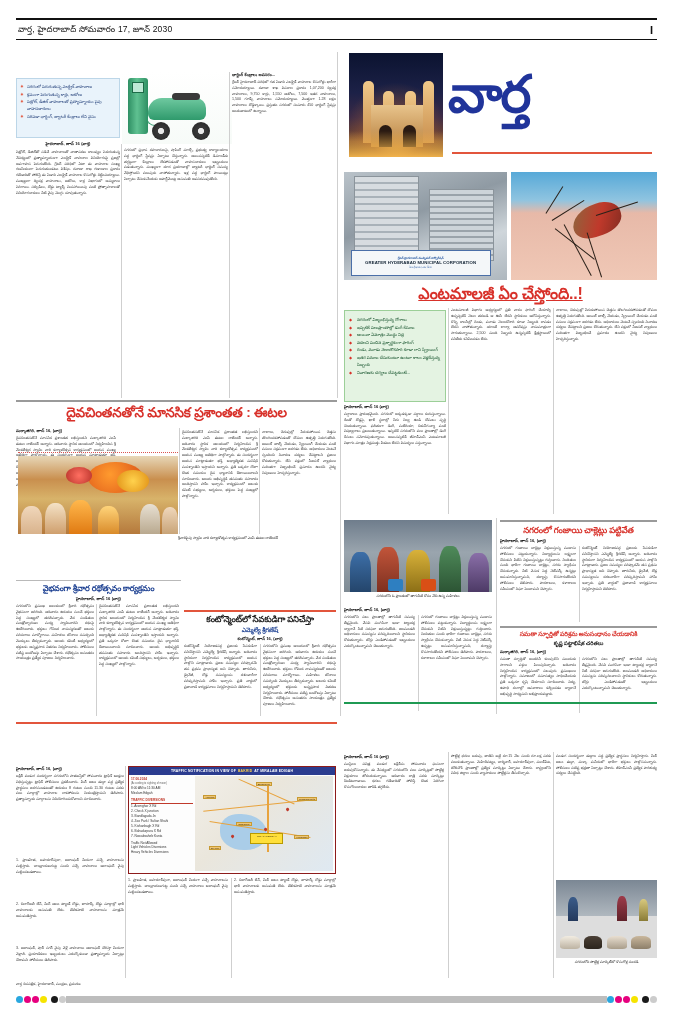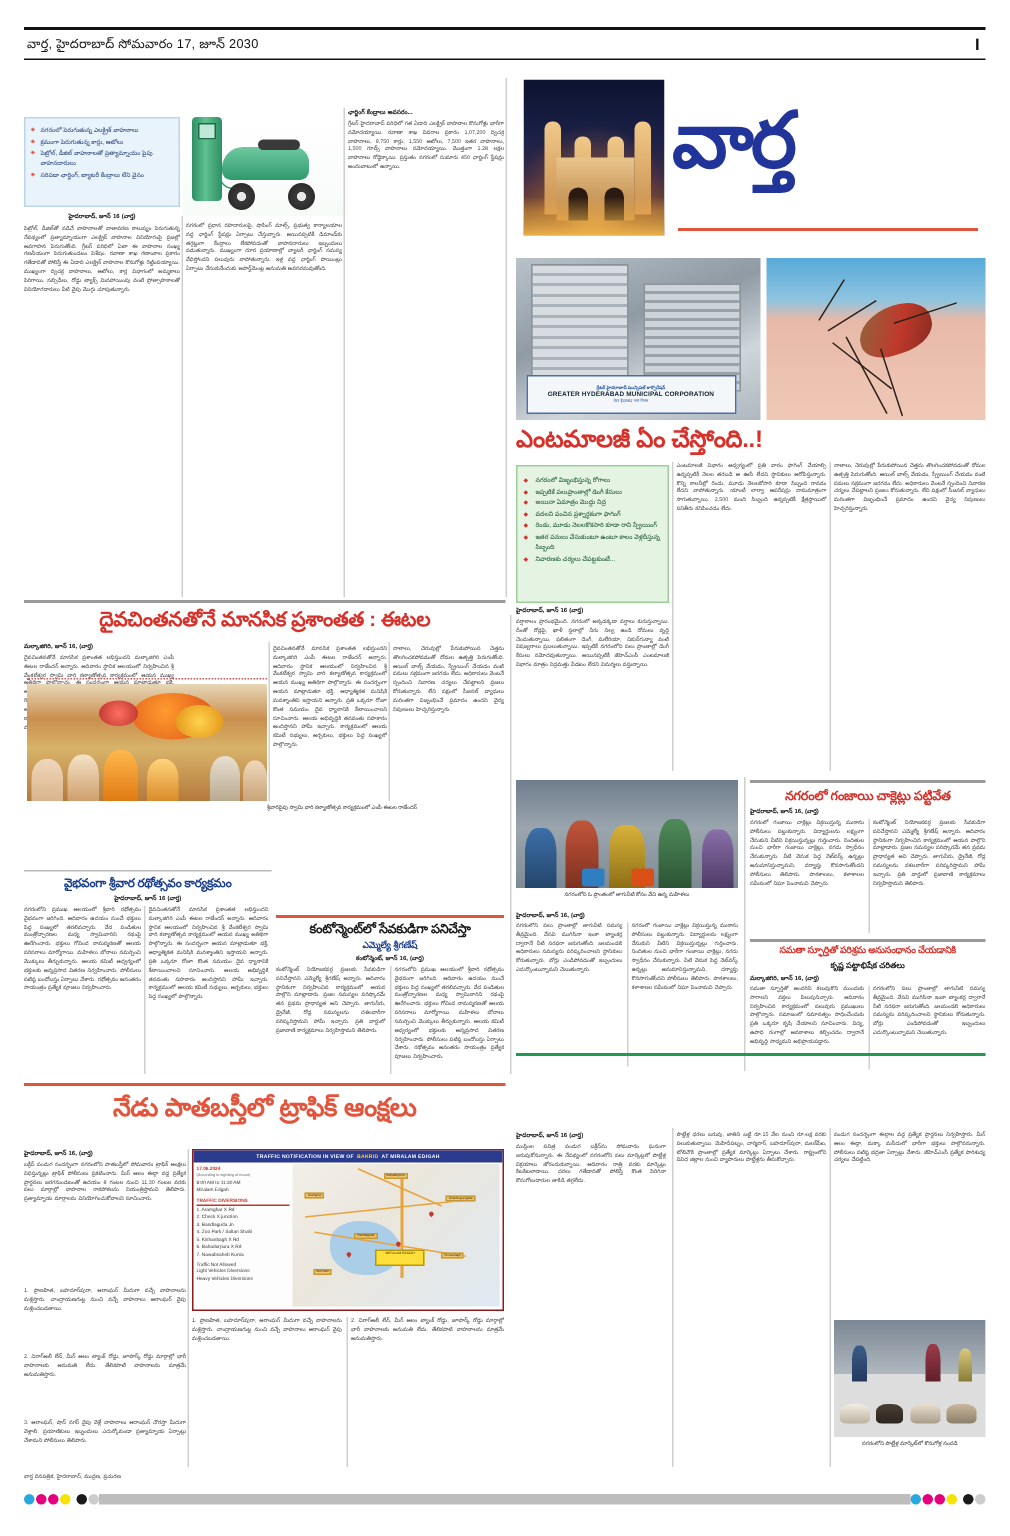--- a/index.html
+++ b/index.html
@@ -225,21 +225,21 @@
   <div class="photo ph-mosquito" style="left:511px;top:172px;width:146px;height:108px;">
     <div class="mq-body"></div>
     <div class="mq-leg" style="left:30%;top:52%;width:34%;transform:rotate(38deg)"></div>
     <div class="mq-leg" style="left:36%;top:48%;width:40%;transform:rotate(62deg)"></div>
     <div class="mq-leg" style="left:52%;top:56%;width:32%;transform:rotate(72deg)"></div>
     <div class="mq-leg" style="left:28%;top:44%;width:26%;transform:rotate(-32deg)"></div>
     <div class="mq-leg" style="left:58%;top:40%;width:30%;transform:rotate(-18deg)"></div>
     <div class="mq-leg" style="left:24%;top:38%;width:22%;transform:rotate(-58deg)"></div>
   </div>
 
-  <div class="hl hl-red" style="position:absolute;left:344px;top:286px;width:313px;font-size:16px;text-align:left;">ఎంటమాలజీ ఏం చేస్తోంది..!</div>
+  <div class="hl hl-red" style="position:absolute;left:344px;top:286px;width:313px;font-size:16px;text-align:center;text-decoration:underline;">ఎంటమాలజీ ఏం చేస్తోంది..!</div>
 
   <div class="greenbox" style="left:344px;top:310px;width:102px;height:92px;">
     <ul class="green-list">
       <li>నగరంలో విజృంభిస్తున్న రోగాలు</li>
       <li>ఇప్పటికే పలుప్రాంతాల్లో డెంగీ కేసులు</li>
       <li>అయినా ఏమాత్రం మొద్దు నిద్ర</li>
       <li>వదలని పంచిన ప్రశ్నార్థకంగా ఫాగింగ్</li>
       <li>రెండు, మూడు నెలలకొకసారి కూడా రాని స్ప్రేయింగ్</li>
       <li>ఇతర పనులు చేసుకుంటూ ఉంటూ కాలం వెళ్లదీస్తున్న సిబ్బంది</li>
       <li>నివారణకు చర్యలు చేపట్టకుంటే...</li>
@@ -322,21 +322,20 @@
   <div class="subhl" style="position:absolute;left:500px;top:640px;width:157px;font-size:5.4px;color:#1a1a1a;">కృష్ణ పట్టాభిషేక చరితలు</div>
   <div class="copy lead" style="position:absolute;left:500px;top:649px;width:157px;font-size:4px;">మల్కాజిగిరి, జూన్ 16, (వార్త)</div>
   <div class="copy" style="position:absolute;left:500px;top:657px;width:76px;height:54px;">సమతా స్ఫూర్తితో అందరినీ కలుపుకొని ముందుకు సాగాలని వక్తలు పిలుపునిచ్చారు. ఆదివారం నిర్వహించిన కార్యక్రమంలో పలువురు ప్రముఖులు పాల్గొన్నారు. సమాజంలో సమానత్వం సాధించేందుకు ప్రతి ఒక్కరూ కృషి చేయాలని సూచించారు. విద్య, ఉపాధి రంగాల్లో అవకాశాలు కల్పించడం ద్వారానే అభివృద్ధి సాధ్యమని అభిప్రాయపడ్డారు.</div>
   <div class="copy" style="position:absolute;left:582px;top:657px;width:75px;height:54px;">నగరంలోని పలు ప్రాంతాల్లో తాగునీటి సమస్య తీవ్రమైంది. వేసవి ముగిసినా ఇంకా ట్యాంకర్ల ద్వారానే నీటి సరఫరా జరుగుతోంది. జలమండలి అధికారులు సమస్యను పరిష్కరించాలని స్థానికులు కోరుతున్నారు. బోర్లు ఎండిపోవడంతో ఇబ్బందులు ఎదుర్కొంటున్నామని చెబుతున్నారు.</div>
   <div class="vline" style="left:579px;top:657px;height:56px;"></div>
 
   <div class="vline" style="left:496px;top:518px;height:196px;"></div>
   <div class="vline" style="left:340px;top:410px;height:306px;"></div>
 
   <div class="hline-thick" style="left:16px;top:722px;width:321px;background:#e2553c;"></div>
-  <div class="hl hl-orange" style="position:absolute;left:16px;top:730px;width:321px;font-size:17px;text-align:center;">నేడు పాతబస్తీలో ట్రాఫిక్ ఆంక్షలు</div>
 
   <div class="copy lead" style="position:absolute;left:16px;top:766px;width:108px;font-size:4px;">హైదరాబాద్, జూన్ 16, (వార్త)</div>
   <div class="copy" style="position:absolute;left:16px;top:774px;width:108px;height:100px;">బక్రీద్ పండుగ సందర్భంగా నగరంలోని పాతబస్తీలో సోమవారం ట్రాఫిక్ ఆంక్షలు విధిస్తున్నట్లు ట్రాఫిక్ పోలీసులు ప్రకటించారు. మీర్ ఆలం ఈద్గా వద్ద ప్రత్యేక ప్రార్థనలు జరగనుండటంతో ఉదయం 8 గంటల నుంచి 11.30 గంటల వరకు పలు మార్గాల్లో వాహనాల రాకపోకలను నియంత్రిస్తామని తెలిపారు. ప్రత్యామ్నాయ మార్గాలను వినియోగించుకోవాలని సూచించారు.</div>
   <div class="copy" style="position:absolute;left:16px;top:858px;width:108px;height:42px;">1. ప్రాణహిత, బహదూర్‌పురా, ఆరాంఘర్ మీదుగా వచ్చే వాహనాలను మళ్లిస్తారు. చాంద్రాయణగుట్ట నుంచి వచ్చే వాహనాలు ఆరాంఘర్ వైపు మళ్లించబడతాయి.</div>
   <div class="copy" style="position:absolute;left:16px;top:902px;width:108px;height:42px;">2. చిరాగ్‌అలీ లేన్, మీర్ ఆలం ట్యాంక్ రోడ్డు, జూపార్క్ రోడ్డు మార్గాల్లో భారీ వాహనాలకు అనుమతి లేదు. తేలికపాటి వాహనాలను మాత్రమే అనుమతిస్తారు.</div>
   <div class="copy" style="position:absolute;left:16px;top:946px;width:108px;height:34px;">3. ఆరాంఘర్, షాద్ నగర్ వైపు వెళ్లే వాహనాలు ఆరాంఘర్ చౌరస్తా మీదుగా వెళ్లాలి. ప్రయాణికులు ఇబ్బందులు ఎదుర్కోకుండా ప్రత్యామ్నాయ ఏర్పాట్లు చేశామని పోలీసులు తెలిపారు.</div>
 
   <div class="trafficmap" style="left:128px;top:766px;width:208px;height:108px;">
     <div class="tm-header">
       <span>TRAFFIC NOTIFICATION IN VIEW OF</span>

